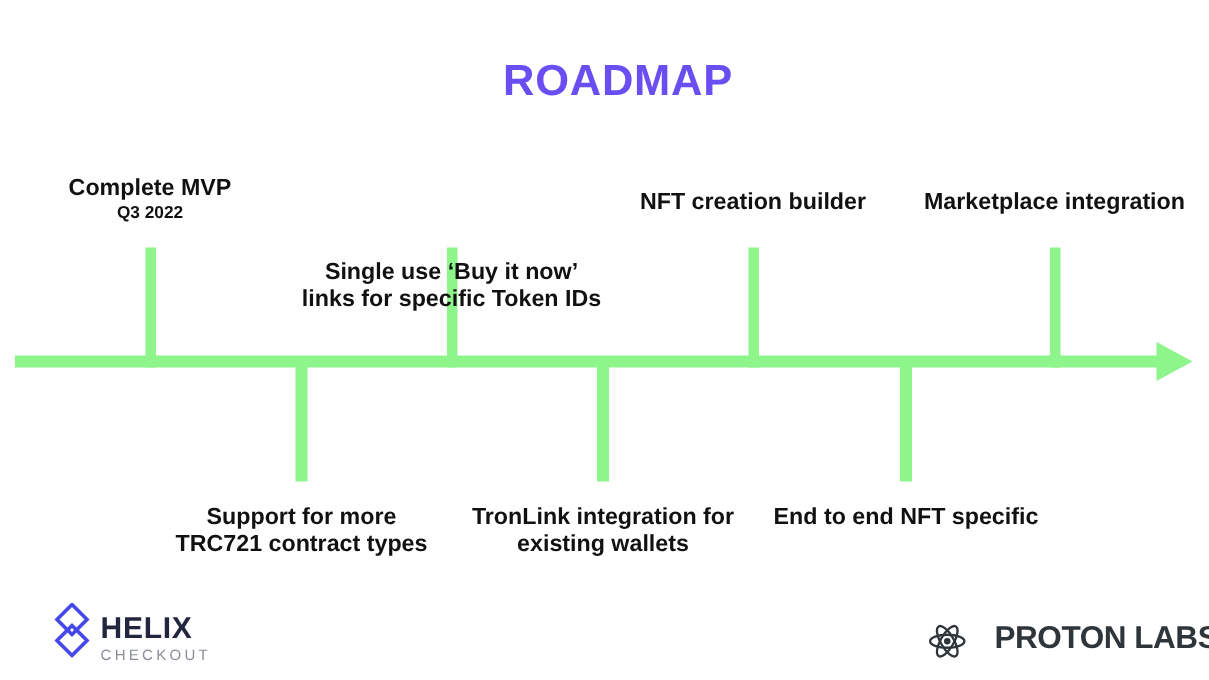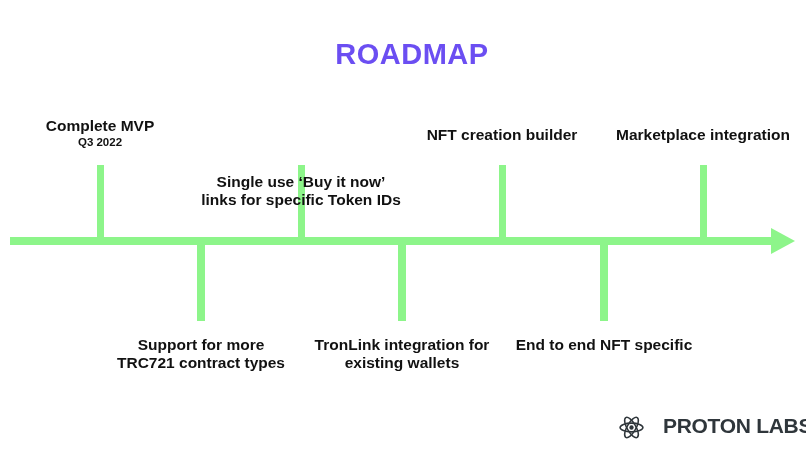--- a/index.html
+++ b/index.html
@@ -86,20 +86,32 @@
 
   <div class="ms" style="left:297px; top:336px; width:210px;">
     <div class="ms-line">TronLink integration for</div>
     <div class="ms-line">existing wallets</div>
   </div>
 
   <div class="ms" style="left:489px; top:336px; width:230px;">
     <div class="ms-line">End to end NFT specific</div>
   </div>
 
+  <div class="helix">
+    <span>
+      <svg width="24" height="42" viewBox="0 0 24 42" fill="none">
+        <polygon points="12,1 22,11 12,21 2,11" stroke="#4448E8" stroke-width="2.4" fill="none"></polygon>
+        <polygon points="12,15 22,25 12,35 2,25" stroke="#4448E8" stroke-width="2.4" fill="none"></polygon>
+      </svg>
+    </span>
+    <span>
+      <div class="helix-name">HELIX</div>
+      <div class="helix-sub">CHECKOUT</div>
+    </span>
+  </div>
 
   <div class="proton">
     <span>
       <svg width="27" height="27" viewBox="0 0 26 26" fill="none">
         <ellipse cx="13" cy="13" rx="11" ry="4.2" stroke="#2F363B" stroke-width="1.5"></ellipse>
         <ellipse cx="13" cy="13" rx="11" ry="4.2" stroke="#2F363B" stroke-width="1.5" transform="rotate(60 13 13)"></ellipse>
         <ellipse cx="13" cy="13" rx="11" ry="4.2" stroke="#2F363B" stroke-width="1.5" transform="rotate(120 13 13)"></ellipse>
         <circle cx="13" cy="13" r="2.1" fill="#2F363B"></circle>
       </svg>
     </span>

